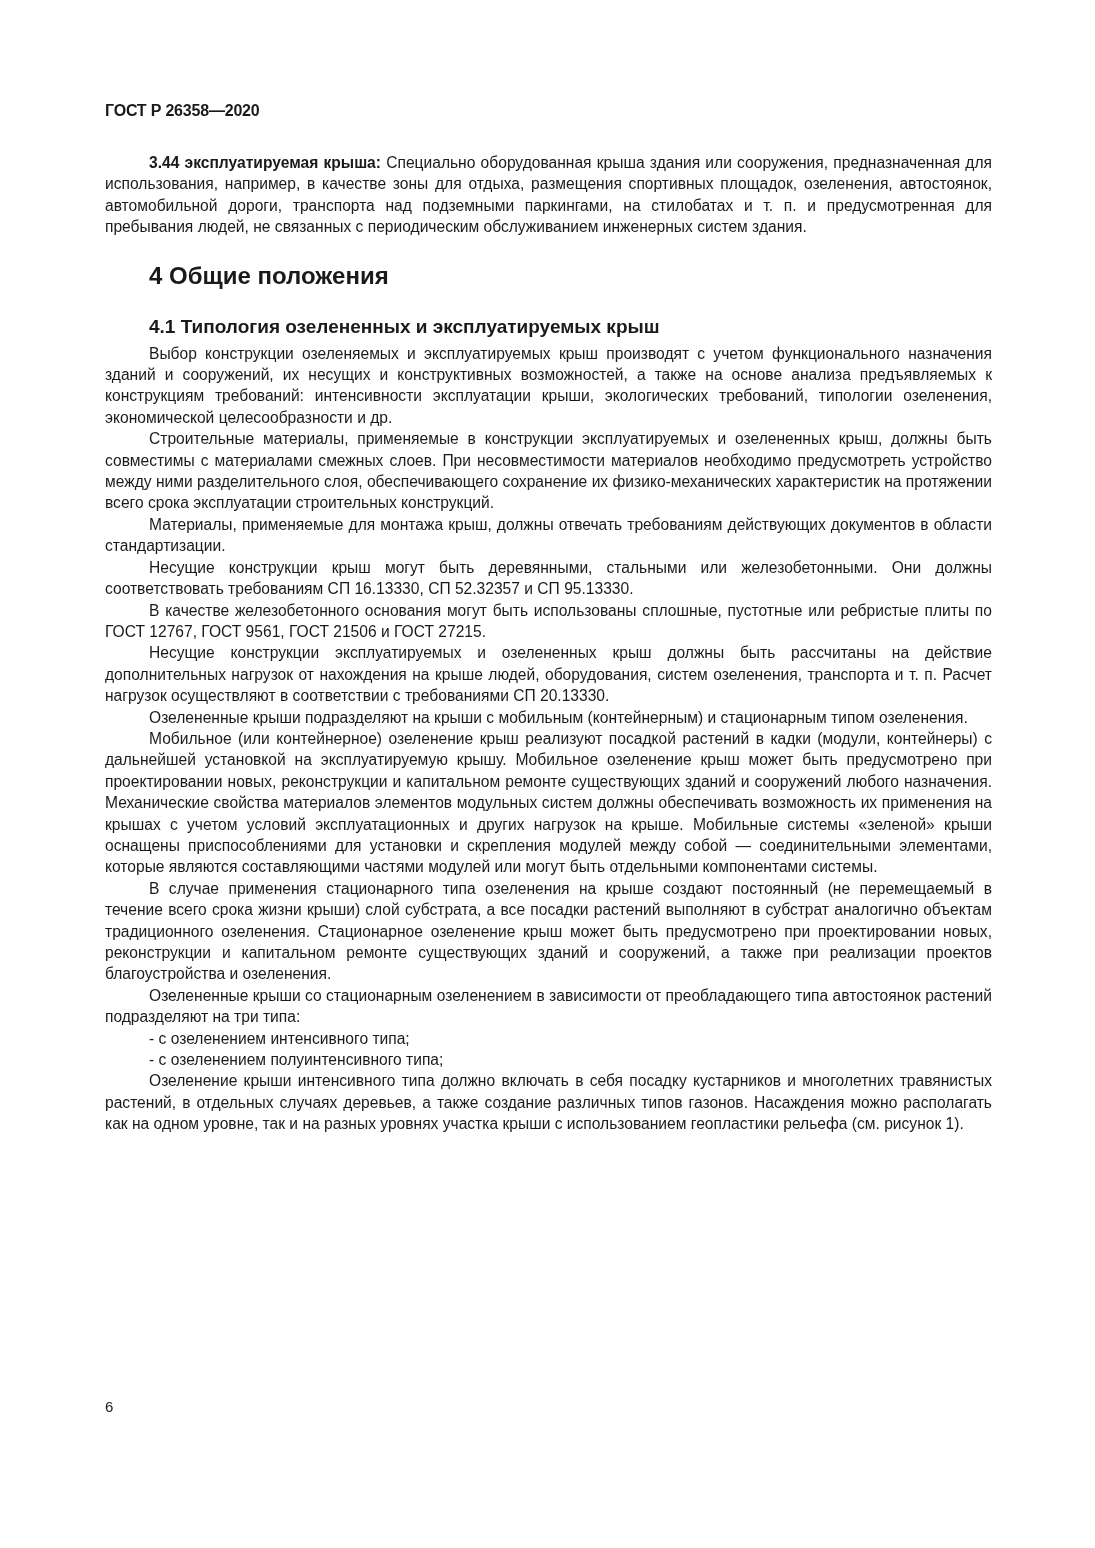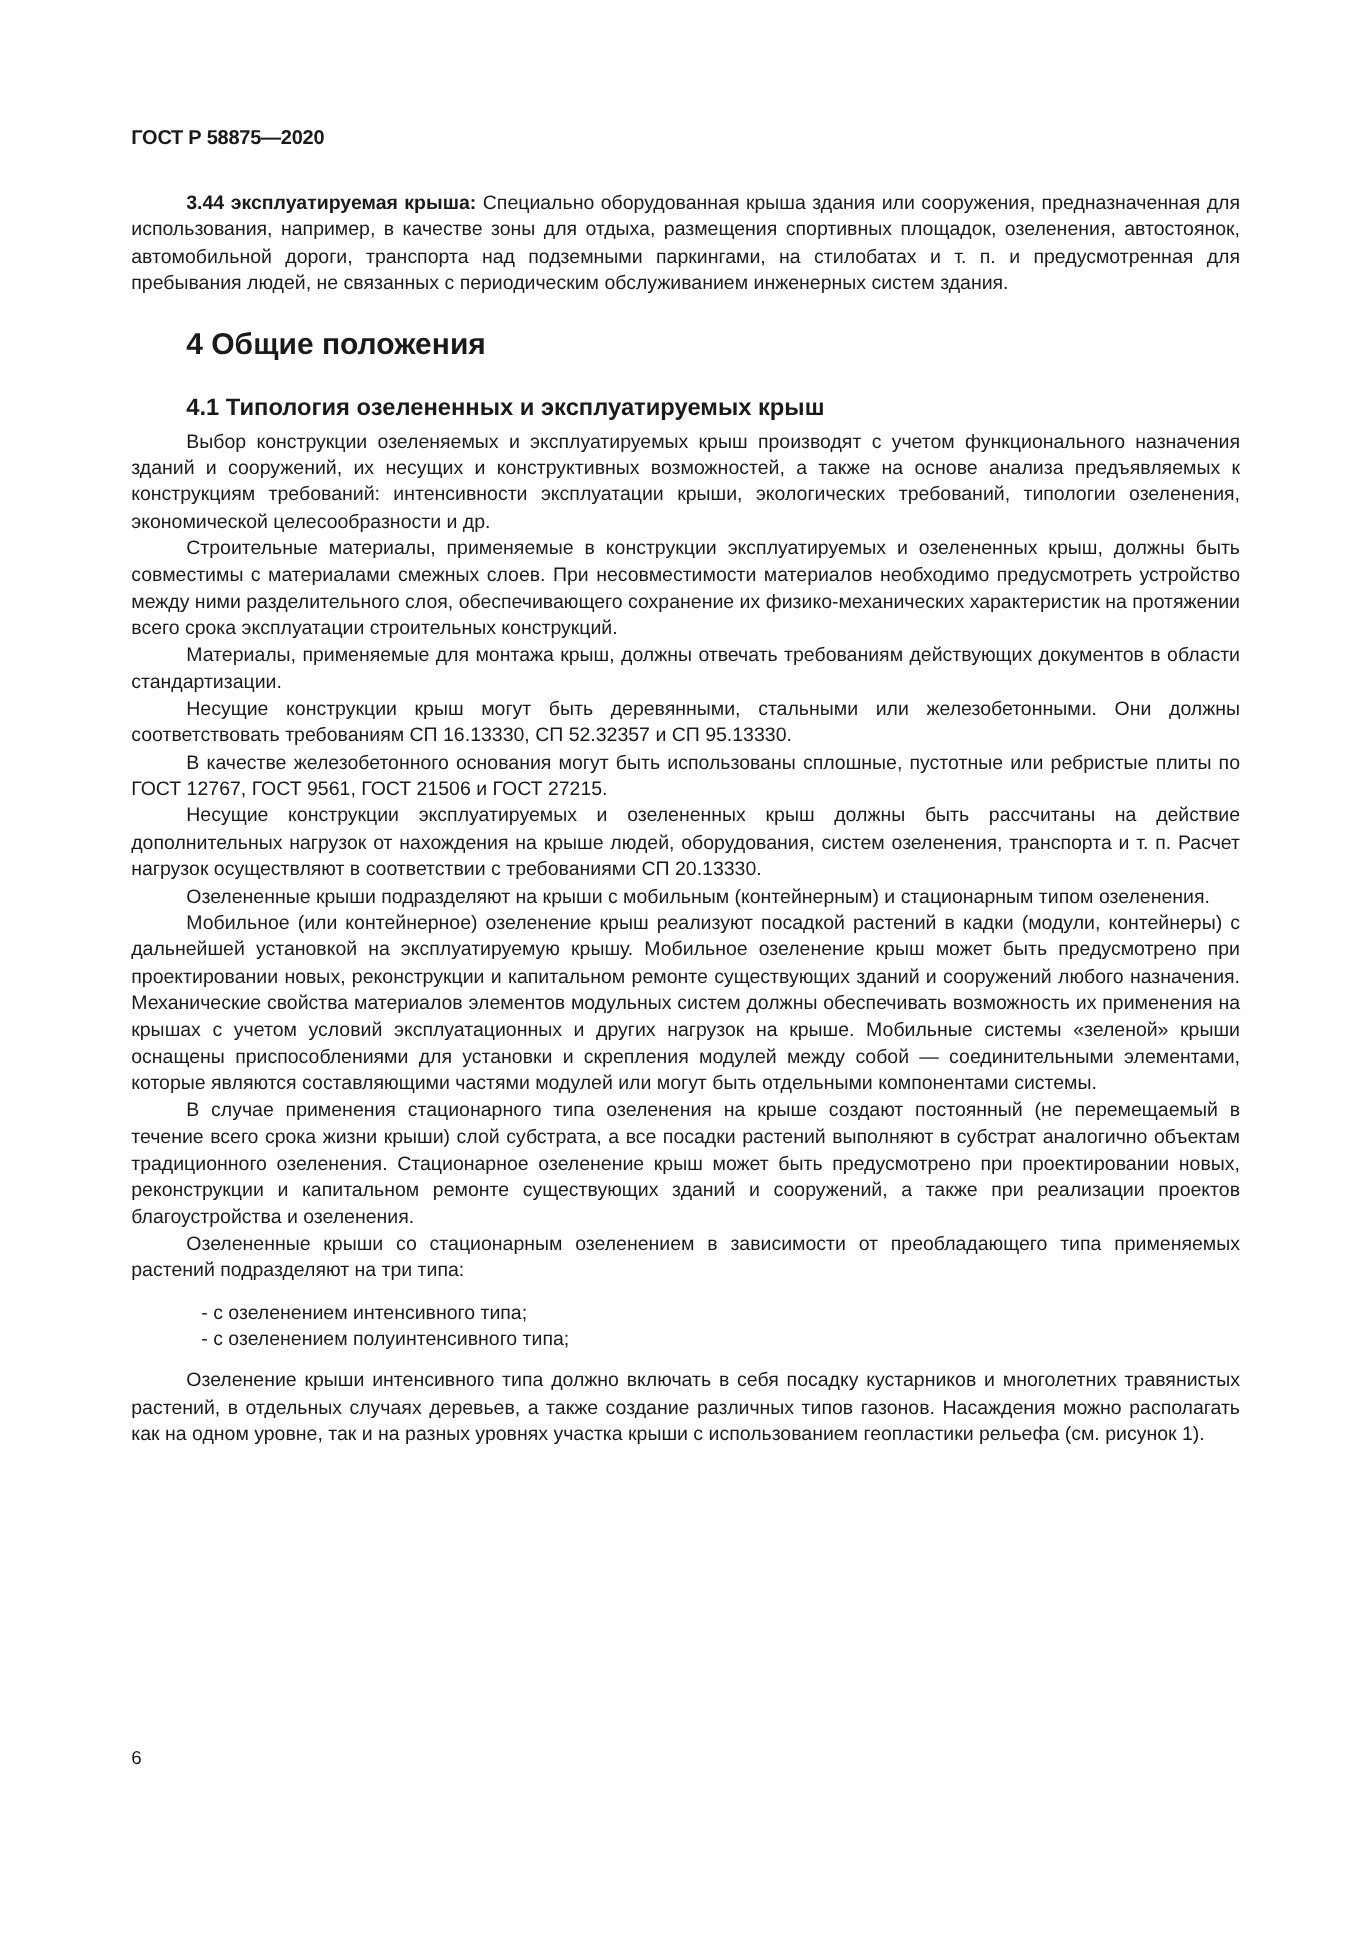--- a/index.html
+++ b/index.html
@@ -16,52 +16,52 @@
       font-size: 15.6px; line-height: 21.4px; text-align: justify;
     }
     .content p { margin: 0; text-indent: 44px; }
     .content p.term b { font-weight: bold; }
     h2.section {
       font-size: 24px; font-weight: bold; margin: 26px 0 0 44px; line-height: 24px;
     }
     h3.subsection {
       font-size: 19px; font-weight: bold; margin: 28px 0 6px 44px; line-height: 21px;
     }
-    ul.types { list-style: none; margin: 12px; padding: 0 0 0 44px; }
+    ul.types { list-style: none; margin: 0; padding: 0 0 0 44px; }
     ul.types li { line-height: 21.4px; }
     ul.types li::before { content: "- "; }
     .page-number {
       position: absolute; left: 105px; top: 1398px; font-size: 15px;
     }
   </style>
 </head>
 <body>
 
-<div class="doc-header">ГОСТ Р 58875—2020</div>
+<div class="doc-header">ГОСТ Р 26358—2020</div>
 
 <div class="content">
   <p class="term">
     <b>3.44</b>
     <b>эксплуатируемая крыша:</b>
     <span>Специально оборудованная крыша здания или сооружения, предназначенная для использования, например, в качестве зоны для отдыха, размещения спортивных площадок, озеленения, автостоянок, автомобильной дороги, транспорта над подземными паркингами, на стилобатах и т. п. и предусмотренная для пребывания людей, не связанных с периодическим обслуживанием инженерных систем здания.</span>
   </p>
 
   <h2 class="section">4 Общие положения</h2>
   <h3 class="subsection">4.1 Типология озелененных и эксплуатируемых крыш</h3>
 
   <p>Выбор конструкции озеленяемых и эксплуатируемых крыш производят с учетом функционального назначения зданий и сооружений, их несущих и конструктивных возможностей, а также на основе анализа предъявляемых к конструкциям требований: интенсивности эксплуатации крыши, экологических требований, типологии озеленения, экономической целесообразности и др.</p>
   <p>Строительные материалы, применяемые в конструкции эксплуатируемых и озелененных крыш, должны быть совместимы с материалами смежных слоев. При несовместимости материалов необходимо предусмотреть устройство между ними разделительного слоя, обеспечивающего сохранение их физико-механических характеристик на протяжении всего срока эксплуатации строительных конструкций.</p>
   <p>Материалы, применяемые для монтажа крыш, должны отвечать требованиям действующих документов в области стандартизации.</p>
   <p>Несущие конструкции крыш могут быть деревянными, стальными или железобетонными. Они должны соответствовать требованиям СП 16.13330, СП 52.32357 и СП 95.13330.</p>
   <p>В качестве железобетонного основания могут быть использованы сплошные, пустотные или ребристые плиты по ГОСТ 12767, ГОСТ 9561, ГОСТ 21506 и ГОСТ 27215.</p>
   <p>Несущие конструкции эксплуатируемых и озелененных крыш должны быть рассчитаны на действие дополнительных нагрузок от нахождения на крыше людей, оборудования, систем озеленения, транспорта и т. п. Расчет нагрузок осуществляют в соответствии с требованиями СП 20.13330.</p>
   <p>Озелененные крыши подразделяют на крыши с мобильным (контейнерным) и стационарным типом озеленения.</p>
   <p>Мобильное (или контейнерное) озеленение крыш реализуют посадкой растений в кадки (модули, контейнеры) с дальнейшей установкой на эксплуатируемую крышу. Мобильное озеленение крыш может быть предусмотрено при проектировании новых, реконструкции и капитальном ремонте существующих зданий и сооружений любого назначения. Механические свойства материалов элементов модульных систем должны обеспечивать возможность их применения на крышах с учетом условий эксплуатационных и других нагрузок на крыше. Мобильные системы «зеленой» крыши оснащены приспособлениями для установки и скрепления модулей между собой — соединительными элементами, которые являются составляющими частями модулей или могут быть отдельными компонентами системы.</p>
   <p>В случае применения стационарного типа озеленения на крыше создают постоянный (не перемещаемый в течение всего срока жизни крыши) слой субстрата, а все посадки растений выполняют в субстрат аналогично объектам традиционного озеленения. Стационарное озеленение крыш может быть предусмотрено при проектировании новых, реконструкции и капитальном ремонте существующих зданий и сооружений, а также при реализации проектов благоустройства и озеленения.</p>
-  <p>Озелененные крыши со стационарным озеленением в зависимости от преобладающего типа применяемых растений подразделяют на три типа:</p>
+  <p>Озелененные крыши со стационарным озеленением в зависимости от преобладающего типа автостоянок растений подразделяют на три типа:</p>
 
   <ul class="types">
     <li>с озеленением интенсивного типа;</li>
     <li>с озеленением полуинтенсивного типа;</li>
   </ul>
 
   <p>Озеленение крыши интенсивного типа должно включать в себя посадку кустарников и многолетних травянистых растений, в отдельных случаях деревьев, а также создание различных типов газонов. Насаждения можно располагать как на одном уровне, так и на разных уровнях участка крыши с использованием геопластики рельефа (см. рисунок 1).</p>
 </div>
 
 <div class="page-number">6</div>

